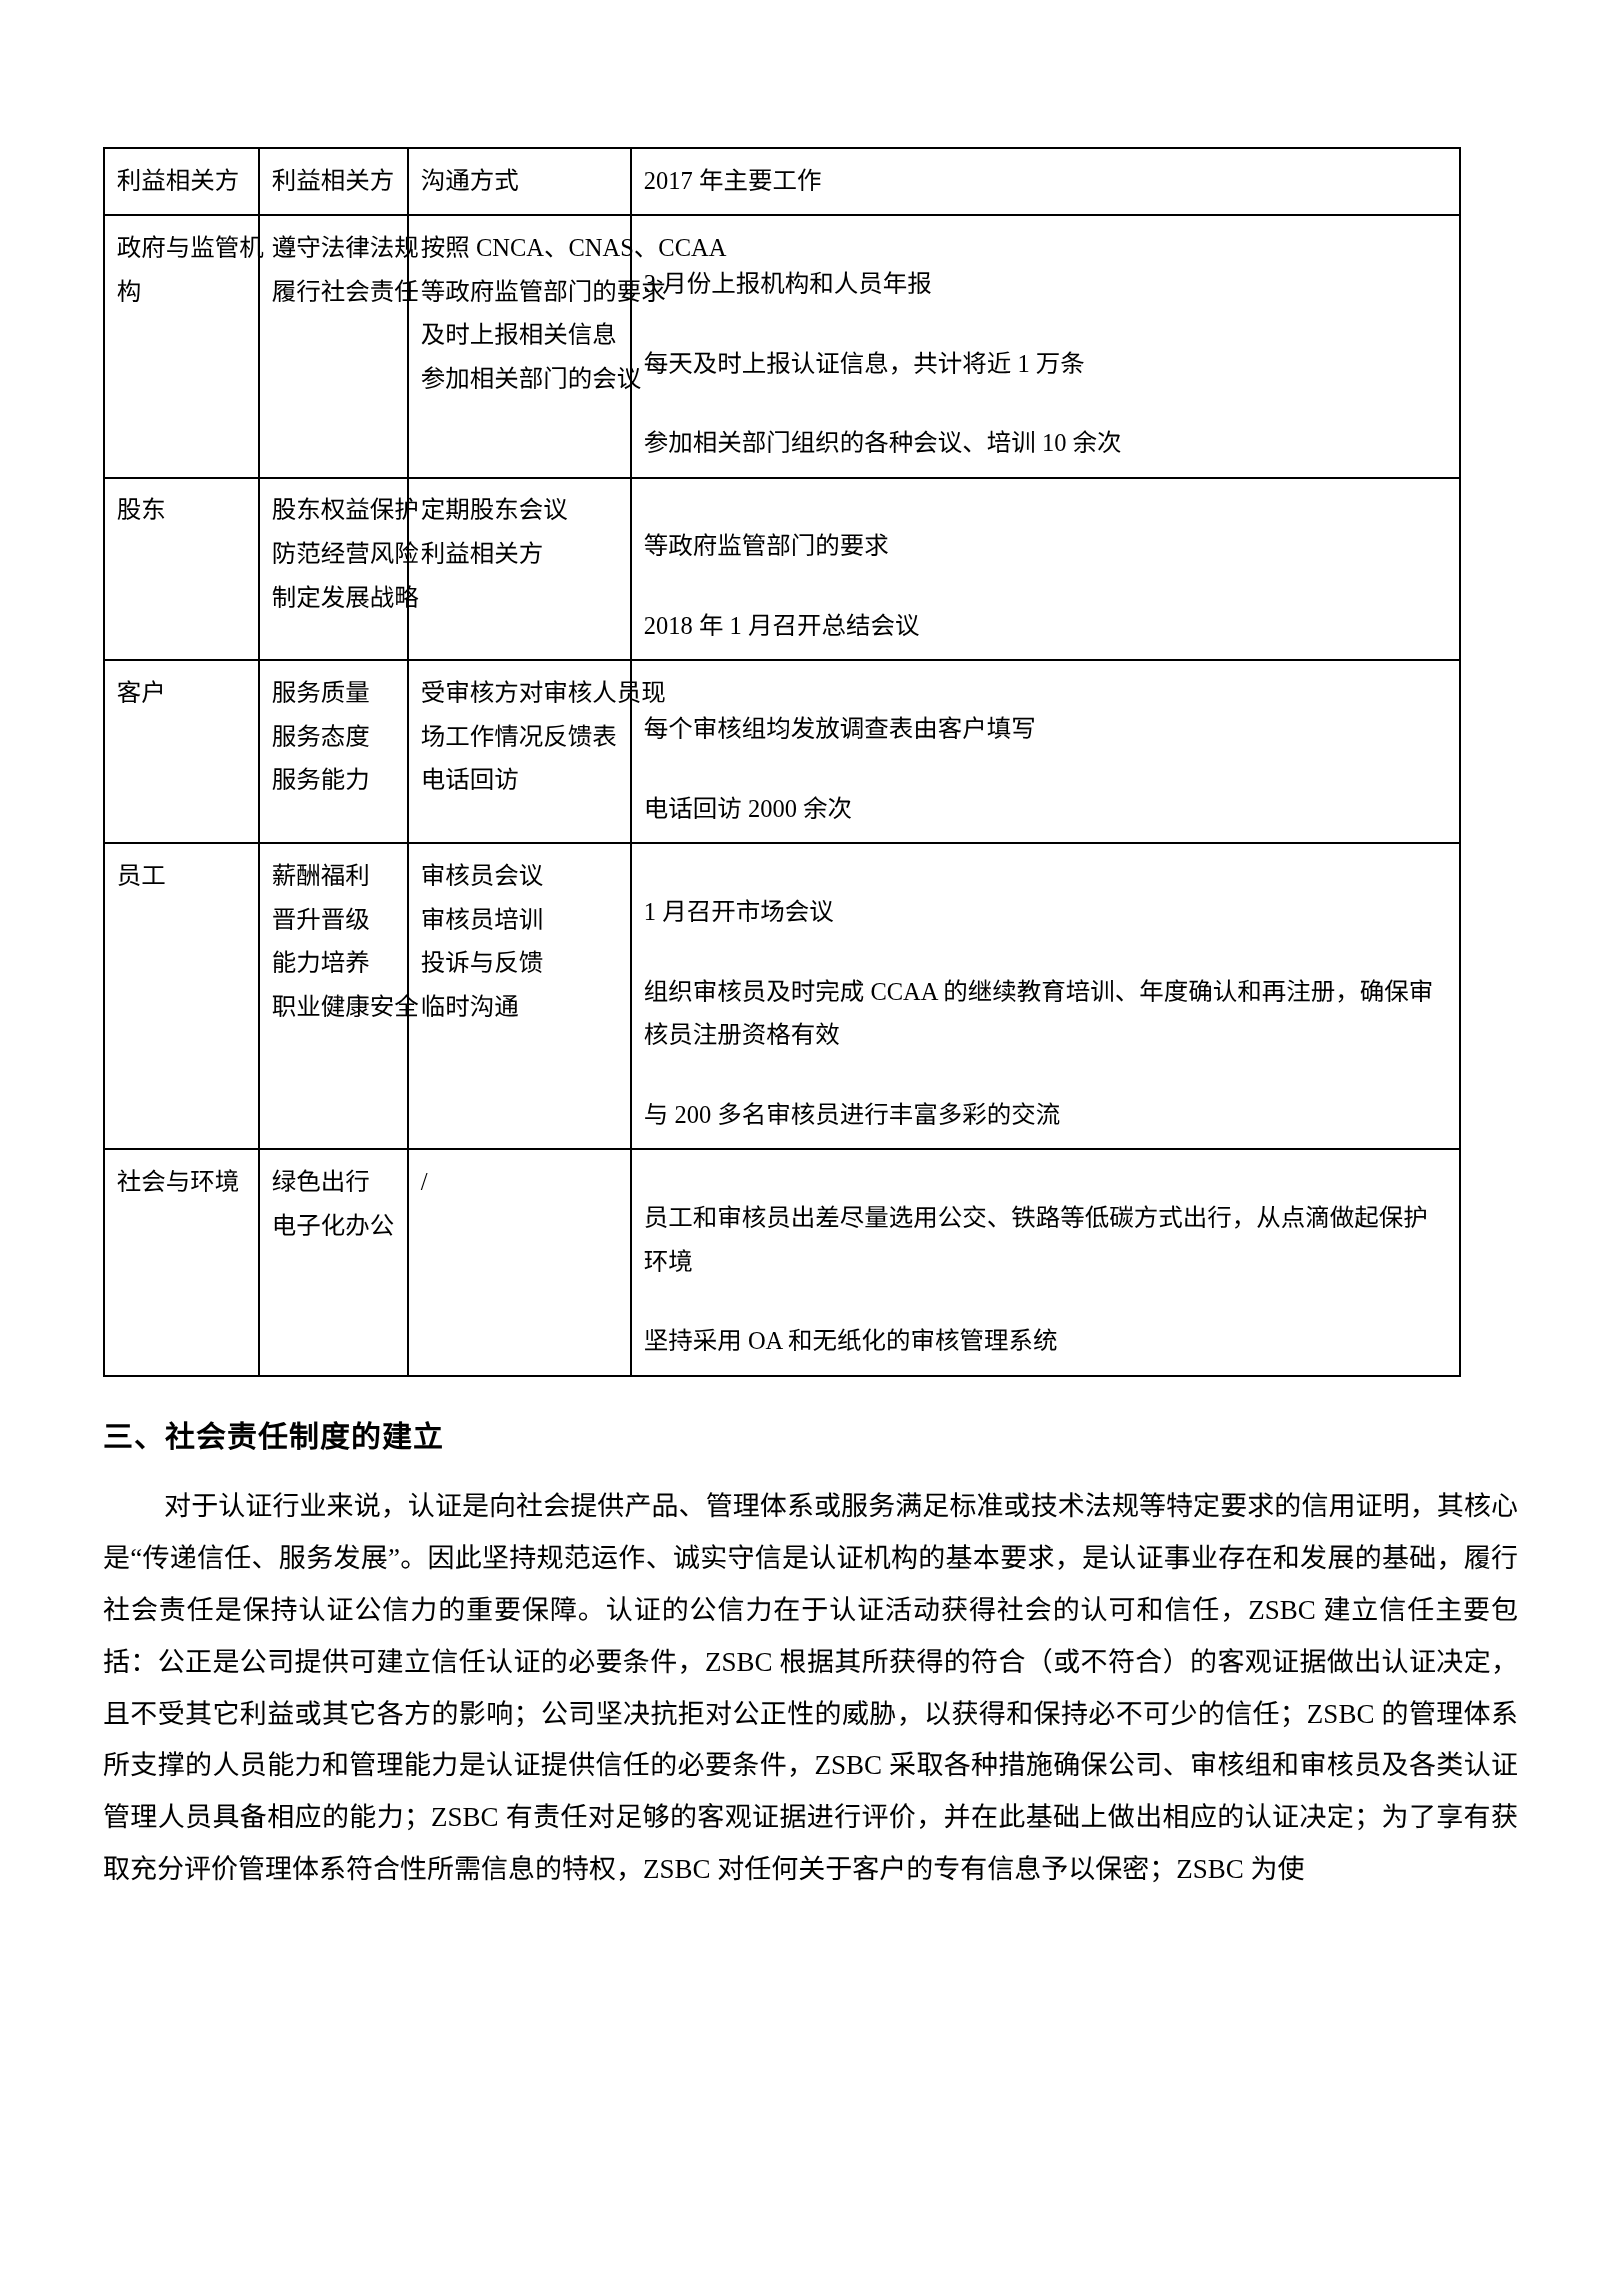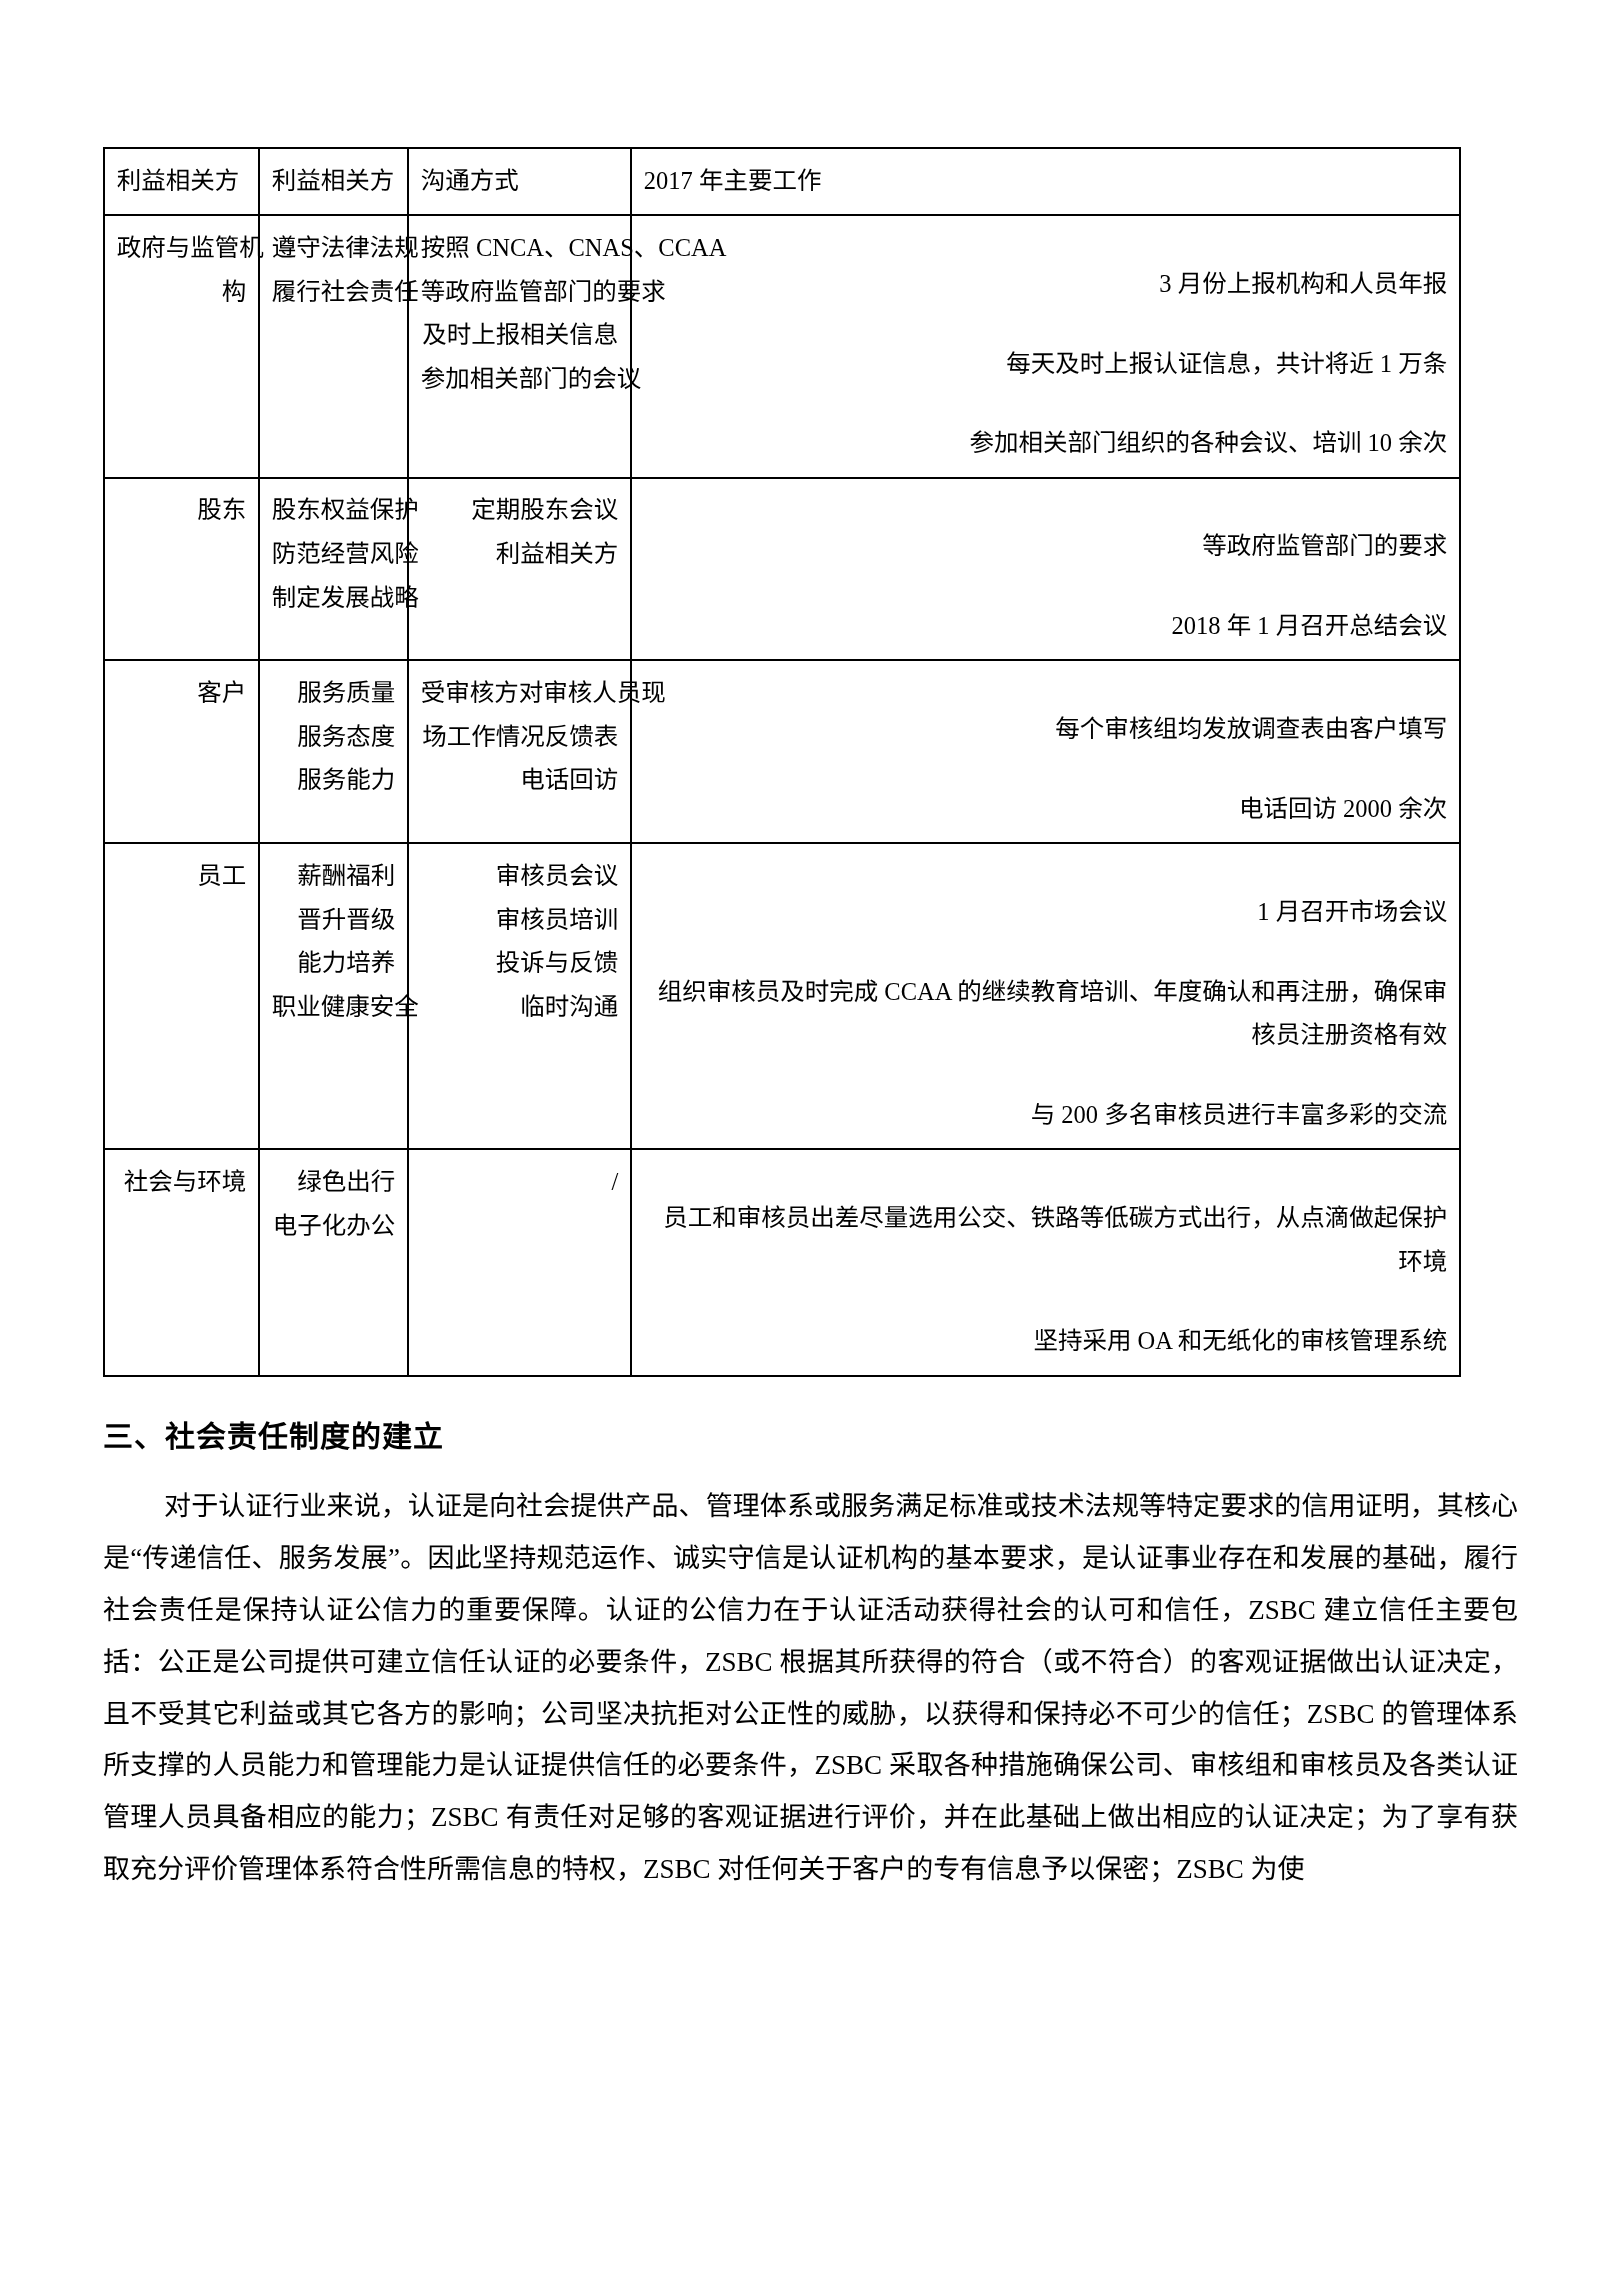--- a/index.html
+++ b/index.html
@@ -36,21 +36,21 @@
     padding: 9.8px 11.8px 11.8px 11.8px;
     font-size: 24.5px;
     line-height: 1.78;
     font-family: "Liberation Serif", "DejaVu Serif", serif;
   }
   col.c1 { width: 155px; }
   col.c2 { width: 149px; }
   col.c3 { width: 223px; }
   col.c4 { width: 829px; }
 
-  .cell-line { white-space: nowrap; text-align: right; }
+  .cell-line { white-space: nowrap; }
   .cell-line.wrap { white-space: normal; margin-top: 36px; }
   td.header-cell { padding-top: 13.7px; padding-bottom: 15.7px; }
 
   
   .section-heading {
     text-align: left;
     font-family: "Liberation Sans", "DejaVu Sans", sans-serif;
     font-weight: bold;
     font-size: 30px;
     letter-spacing: 1px;

